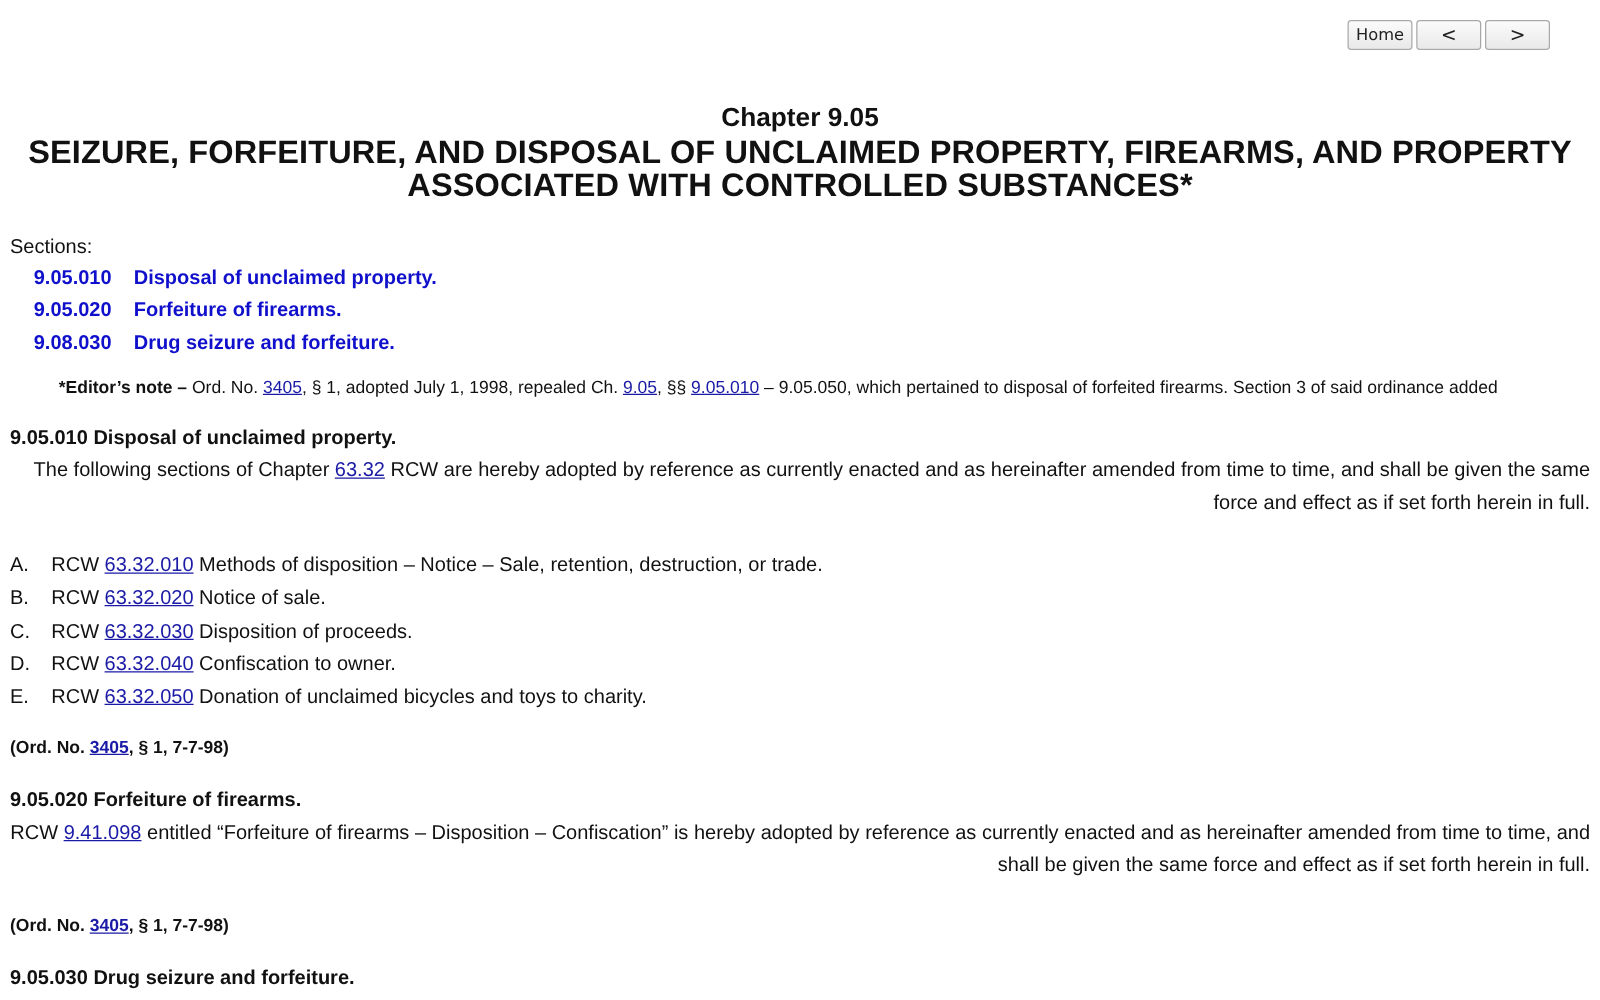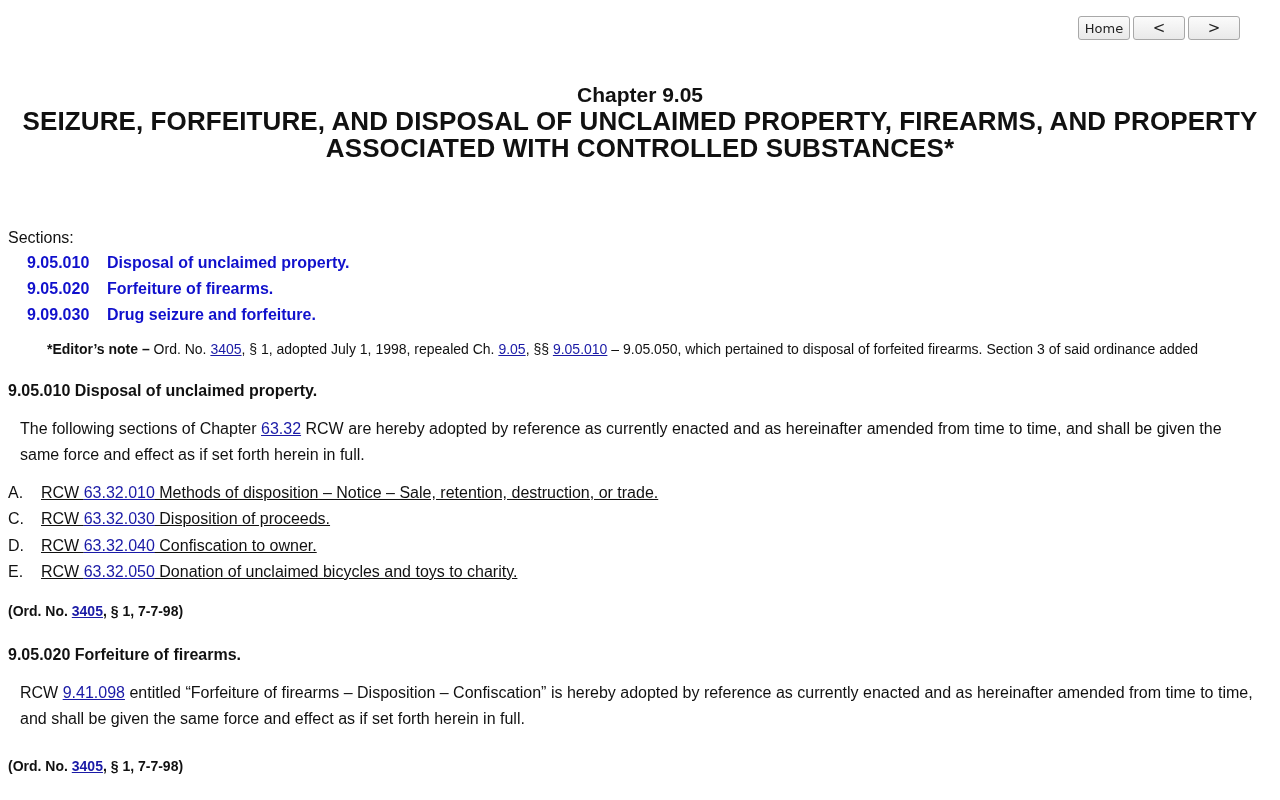--- a/index.html
+++ b/index.html
@@ -12,30 +12,30 @@
     font-family: "DejaVu Sans", sans-serif; font-size: 13px; color: #222;
     height: 24px; background: linear-gradient(#fbfbfb, #e9e9e9);
     border: 1px solid #a8a8a8; border-radius: 3px; padding: 0 5px; cursor: pointer;
   }
   .nav .home { width: 52px; }
   .nav .arrow { width: 52px; font-size: 15px; }
   .title-block { position: absolute; top: 82px; left: 0; width: 1280px; text-align: center; font-weight: bold; }
   .chapter { font-size: 21px; line-height: 26px; }
   .chapter-title { font-size: 26px; line-height: 27px; letter-spacing: 0.1px; }
   .content { position: absolute; top: 186px; left: 8px; width: 1264px; font-size: 16px; }
-  .sections-label { line-height: 24px; margin-top: 40px; }
+  .sections-label { line-height: 24px; }
   .toc a { display: block; color: #1010cc; font-weight: bold; text-decoration: none; line-height: 26px; margin-left: 19px; }
   .toc .num { display: inline-block; width: 80px; }
   .note { font-size: 14px; line-height: 23px; margin-top: 10px; margin-left: 39px; }
   .note .indent { padding-left: 11px; }
   a.ln { color: #1a1aa6; text-decoration: underline; }
   h4 { margin: 0; font-size: 16px; line-height: 26px; }
-  p { margin: 12px; line-height: 26px; }
+  p { margin: 0; line-height: 26px; text-align: right; }
   .sec1 { margin-top: 17px; }
-  .list { margin-top: 12px; text-decoration: underline; }
+  .list { margin-top: 24px; }
   .list .item { line-height: 26.3px; }
   .list .letter { display: inline-block; width: 33px; }
   .cite { font-size: 14px; line-height: 20px; margin-top: 16px; font-weight: bold; }
   .sec2 { margin-top: 21px; }
   .cite2 { margin-top: 24px; }
   .sec3 { margin-top: 20px; }
 </style>
 </head>
 <body>
 
@@ -48,32 +48,33 @@
 <div class="title-block">
   <div class="chapter">Chapter 9.05</div>
   <div class="chapter-title">SEIZURE, FORFEITURE, AND DISPOSAL OF UNCLAIMED PROPERTY, FIREARMS, AND PROPERTY ASSOCIATED WITH CONTROLLED SUBSTANCES*</div>
 </div>
 
 <div class="content">
   <div class="sections-label">Sections:</div>
   <div class="toc">
     <a href="#s1"><span class="num">9.05.010</span><span>Disposal of unclaimed property.</span></a>
     <a href="#s2"><span class="num">9.05.020</span><span>Forfeiture of firearms.</span></a>
-    <a href="#s3"><span class="num">9.09.030</span><span>Drug seizure and forfeiture.</span></a>
+    <a href="#s3"><span class="num">9.08.030</span><span>Drug seizure and forfeiture.</span></a>
   </div>
 
   <div class="note">
     <div><b>*Editor’s note –</b><span> Ord. No. </span><a class="ln" href="#">3405</a><span>, § 1, adopted July 1, 1998, repealed Ch. </span><a class="ln" href="#">9.05</a><span>, §§ </span><a class="ln" href="#">9.05.010</a><span> – 9.05.050, which pertained to disposal of forfeited firearms. Section 3 of said ordinance added</span></div>
   </div>
 
   <div class="sec1" id="s1">
     <h4>9.05.010 Disposal of unclaimed property.</h4>
     <p><span>The following sections of Chapter </span><a class="ln" href="#">63.32</a><span> RCW are hereby adopted by reference as currently enacted and as hereinafter amended from time to time, and shall be given the same force and effect as if set forth herein in full.</span></p>
     <div class="list">
       <div class="item"><span class="letter">A.</span><span>RCW </span><a class="ln" href="#">63.32.010</a><span> Methods of disposition – Notice – Sale, retention, destruction, or trade.</span></div>
+      <div class="item"><span class="letter">B.</span><span>RCW </span><a class="ln" href="#">63.32.020</a><span> Notice of sale.</span></div>
       <div class="item"><span class="letter">C.</span><span>RCW </span><a class="ln" href="#">63.32.030</a><span> Disposition of proceeds.</span></div>
       <div class="item"><span class="letter">D.</span><span>RCW </span><a class="ln" href="#">63.32.040</a><span> Confiscation to owner.</span></div>
       <div class="item"><span class="letter">E.</span><span>RCW </span><a class="ln" href="#">63.32.050</a><span> Donation of unclaimed bicycles and toys to charity.</span></div>
     </div>
     <div class="cite"><span>(Ord. No. </span><a class="ln" href="#">3405</a><span>, § 1, 7-7-98)</span></div>
   </div>
 
   <div class="sec2" id="s2">
     <h4>9.05.020 Forfeiture of firearms.</h4>
     <p><span>RCW </span><a class="ln" href="#">9.41.098</a><span> entitled “Forfeiture of firearms – Disposition – Confiscation” is hereby adopted by reference as currently enacted and as hereinafter amended from time to time, and shall be given the same force and effect as if set forth herein in full.</span></p>

